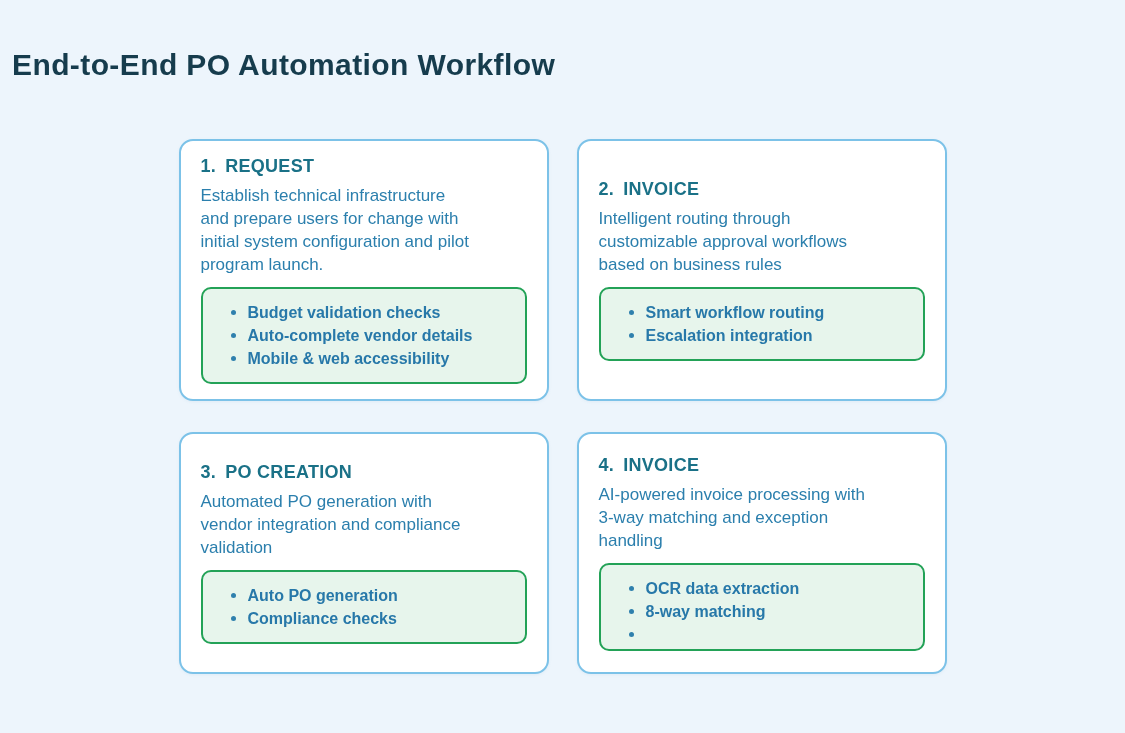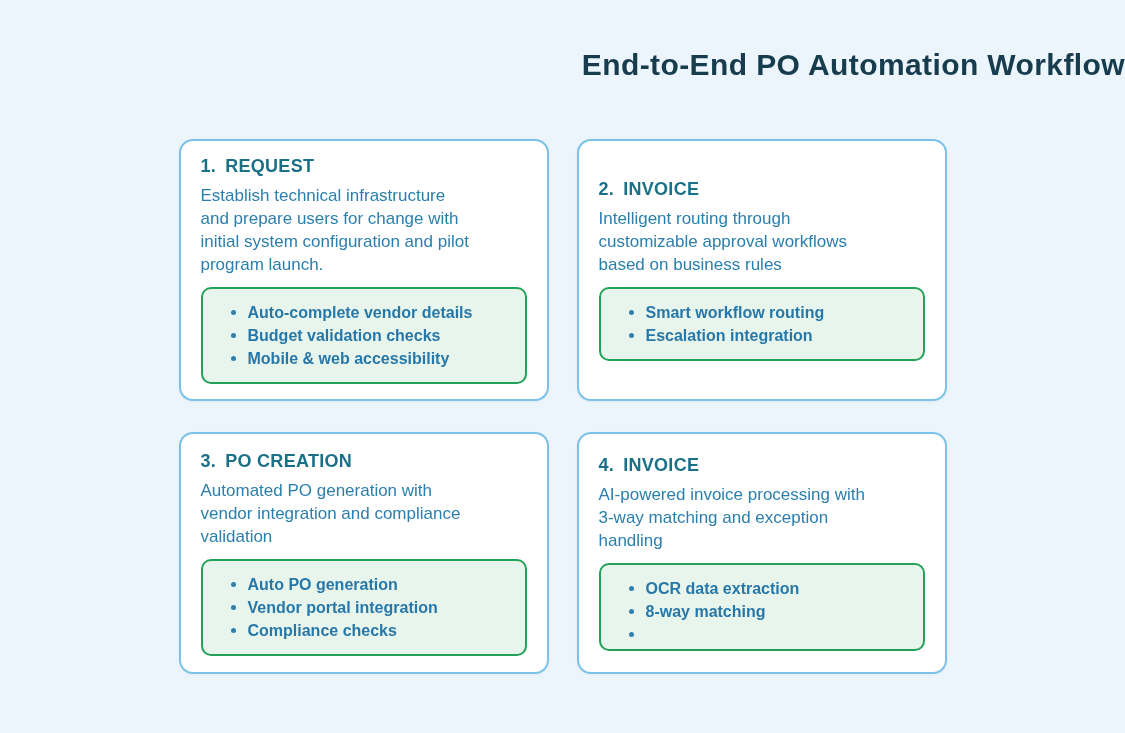--- a/index.html
+++ b/index.html
@@ -8,21 +8,21 @@
   }
   body {
     width: 1125px;
     height: 733px;
     background: #edf5fc;
     font-family: "Liberation Sans", sans-serif;
     overflow: hidden;
   }
   .page-title {
     margin: 48px 0 0 12px;
-    text-align: right;
+    text-align: left;
     font-size: 30px;
     font-weight: bold;
     letter-spacing: 0.4px;
     color: #163c4d;
   }
   .grid {
     width: 768px;
     margin: 57px auto 0;
     display: grid;
     grid-template-columns: 370px 370px;
@@ -94,25 +94,25 @@
 
   <section class="card">
     <div class="card-heading">
       <span class="card-num">1.</span>
       <span class="card-title-text">REQUEST</span>
     </div>
     <p class="card-desc">Establish technical infrastructure and prepare users for change with initial system configuration and pilot program launch.</p>
     <div class="feature-box">
       <div class="bullet">
         <span class="dot"></span>
-        <span class="bullet-text">Auto-complete vendor details</span>
+        <span class="bullet-text">Budget validation checks</span>
       </div>
       <div class="bullet">
         <span class="dot"></span>
-        <span class="bullet-text">Budget validation checks</span>
+        <span class="bullet-text">Auto-complete vendor details</span>
       </div>
       <div class="bullet">
         <span class="dot"></span>
         <span class="bullet-text">Mobile &amp; web accessibility</span>
       </div>
     </div>
   </section>
 
   <section class="card">
     <div class="card-heading">
@@ -138,24 +138,20 @@
       <span class="card-title-text">PO CREATION</span>
     </div>
     <p class="card-desc">Automated PO generation with vendor integration and compliance validation</p>
     <div class="feature-box">
       <div class="bullet">
         <span class="dot"></span>
         <span class="bullet-text">Auto PO generation</span>
       </div>
       <div class="bullet">
         <span class="dot"></span>
-        <span class="bullet-text">Vendor portal integration</span>
-      </div>
-      <div class="bullet">
-        <span class="dot"></span>
         <span class="bullet-text">Compliance checks</span>
       </div>
     </div>
   </section>
 
   <section class="card">
     <div class="card-heading">
       <span class="card-num">4.</span>
       <span class="card-title-text">INVOICE</span>
     </div>

